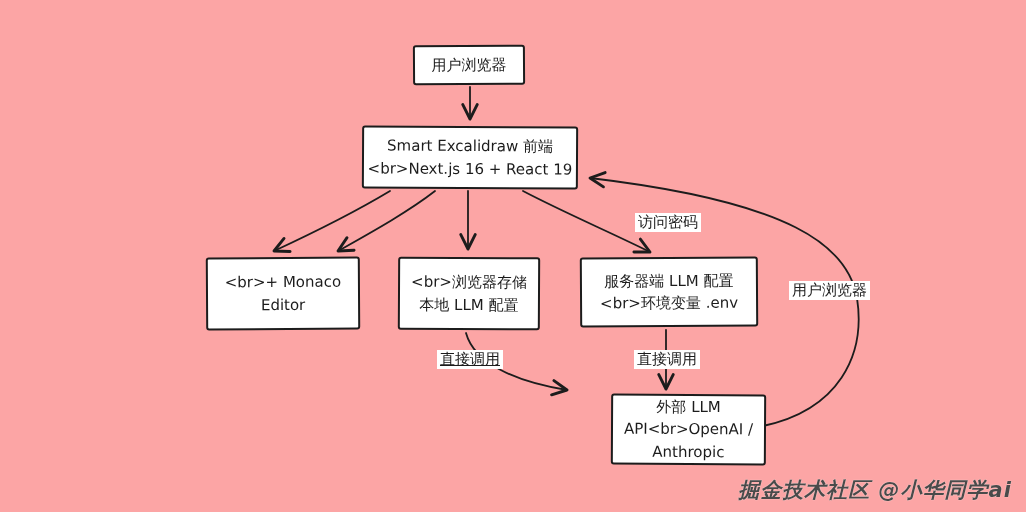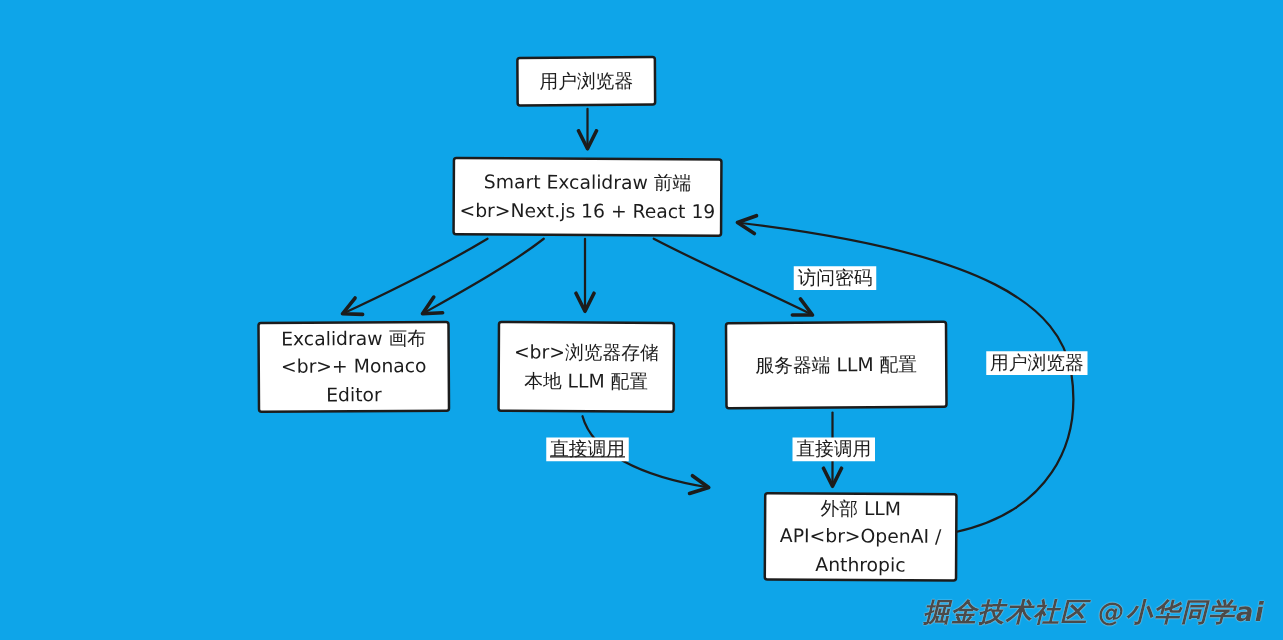--- a/index.html
+++ b/index.html
@@ -3,21 +3,21 @@
 <meta charset="utf-8">
 <style>
   * { margin: 0; padding: 0; box-sizing: border-box; }
   html, body { background: #ffffff; }
   body { font-family: "DejaVu Sans", sans-serif; }
 
   .diagram {
     position: relative;
     width: 1026px;
     height: 512px;
-    background: #0ea5e9;
+    background: #fca5a5;
     overflow: hidden;
     color: #1c1c1c;
   }
 
   svg.edges-layer {
     position: absolute;
     left: 0; top: 0;
     width: 1026px; height: 512px;
     pointer-events: none;
   }
@@ -89,32 +89,32 @@
   <div class="node r1" style="left:413px; top:45px; width:112px; height:40px;">
     <div class="line">用户浏览器</div>
   </div>
 
   <div class="node r2" style="left:362px; top:126px; width:216px; height:63px;">
     <div class="line">Smart Excalidraw 前端</div>
     <div class="line">&lt;br&gt;Next.js 16 + React 19</div>
   </div>
 
   <div class="node r1" style="left:206px; top:257px; width:154px; height:73px;">
-    <div class="line">Excalidraw 画布</div>
     <div class="line">&lt;br&gt;+ Monaco</div>
     <div class="line">Editor</div>
   </div>
 
   <div class="node r2" style="left:398px; top:257px; width:142px; height:73px;">
     <div class="line">&lt;br&gt;浏览器存储</div>
     <div class="line">本地 LLM 配置</div>
   </div>
 
   <div class="node r1" style="left:580px; top:257px; width:178px; height:70px;">
     <div class="line">服务器端 LLM 配置</div>
+    <div class="line">&lt;br&gt;环境变量 .env</div>
   </div>
 
   <div class="node r2" style="left:575px; top:394px; width:155px; height:71px;margin-left:36px;">
     <div class="line">外部 LLM</div>
     <div class="line">API&lt;br&gt;OpenAI /</div>
     <div class="line">Anthropic</div>
   </div>
 
   <div class="edge-label" style="left:635px; top:213px;font-family:Liberation Serif, serif;">访问密码</div>
   <div class="edge-label" style="left:437px; top:350px;text-decoration:underline;">直接调用</div>

